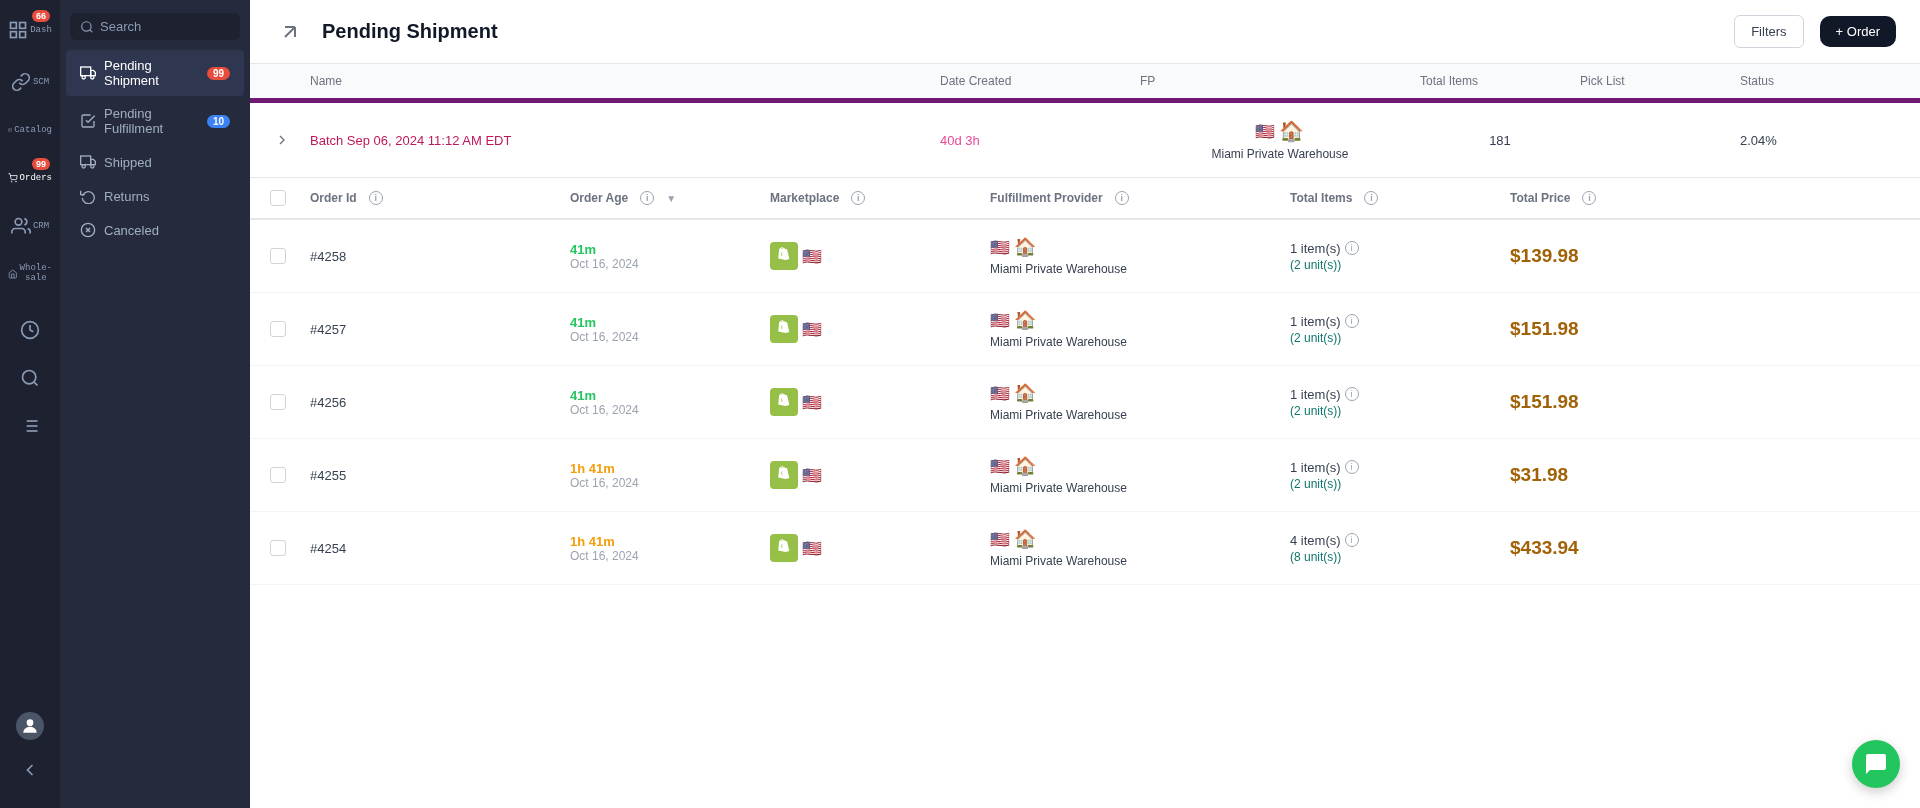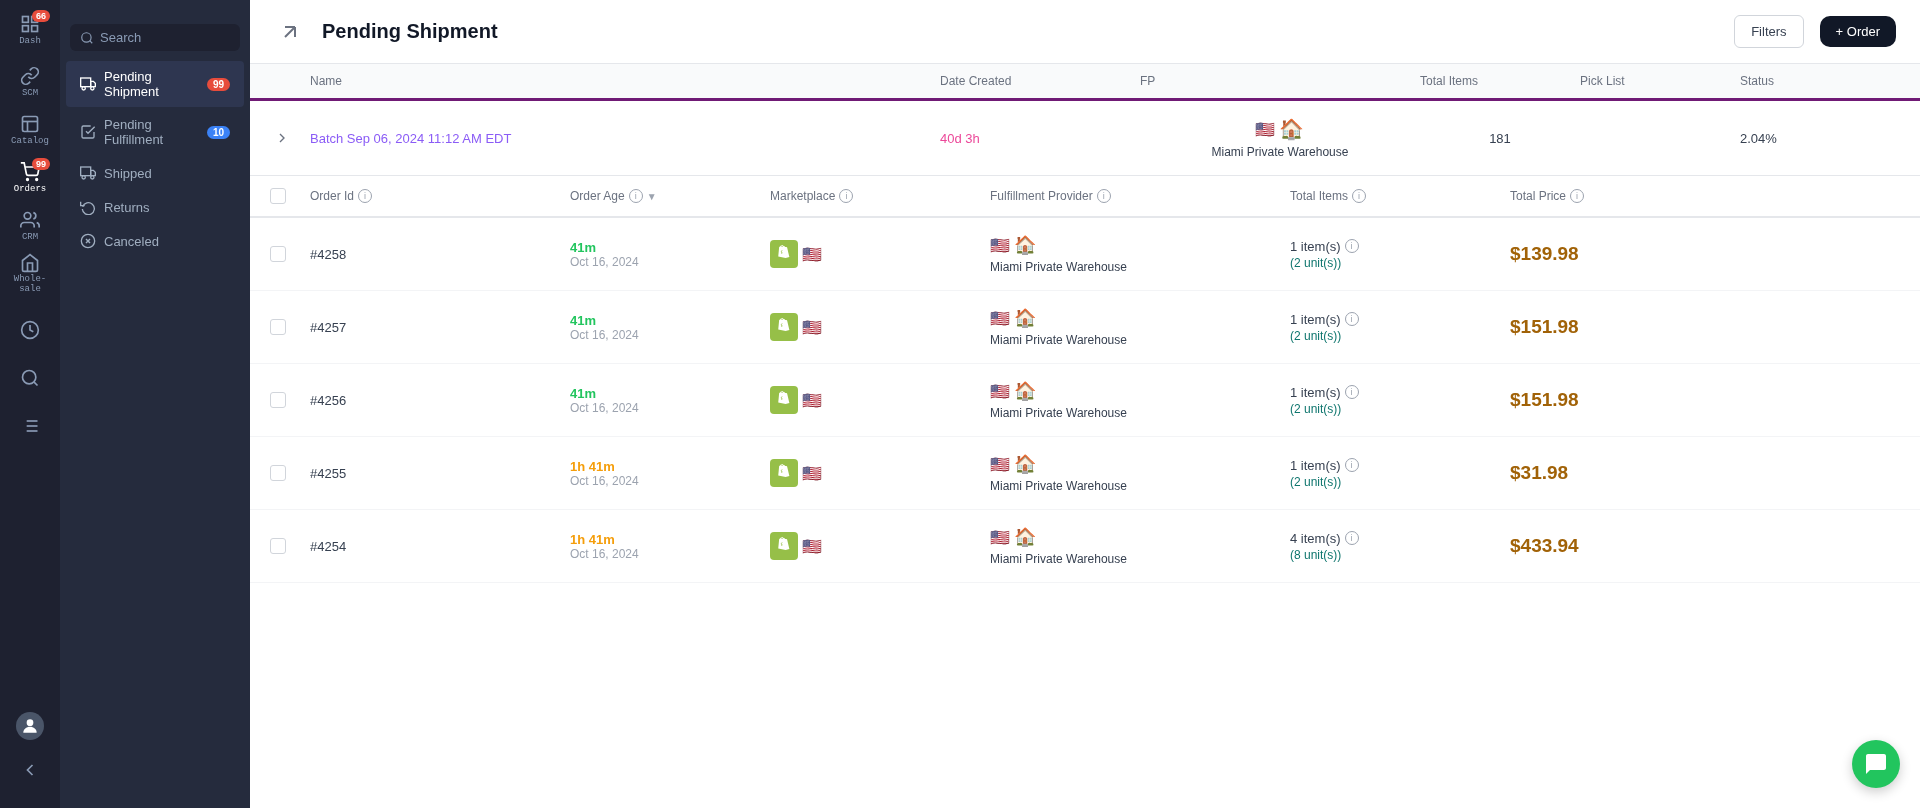--- a/index.html
+++ b/index.html
@@ -15,21 +15,21 @@
       padding: 8px 0;
       gap: 4px;
       position: relative;
       z-index: 10;
     }
     .sidebar-icon-btn {
       width: 44px;
       height: 44px;
       border-radius: 8px;
       display: flex;
-      flex-direction: column;
+      flex-direction: row;
       align-items: center;
       justify-content: center;
       cursor: pointer;
       color: #8a9bb5;
       font-size: 10px;
       gap: 2px;
       position: relative;
       text-decoration: none;
     }
     .sidebar-icon-btn.active { color: #fff; }
@@ -49,21 +49,21 @@
     }
     .sidebar-label { font-size: 9px; color: #8a9bb5; font-family: Liberation Mono, monospace; }
     .sidebar-icon-btn.active .sidebar-label { color: #fff; }
 
     
     .nav-panel {
       width: 190px;
       background: #252b3d;
       display: flex;
       flex-direction: column;
-      padding: 20px 0;
+      padding: 9px 0;
       gap: 2px;
     }
     .nav-search {
       display: flex;
       align-items: center;
       margin: 4px 10px 8px;
       background: #1e2130;
       border-radius: 6px;
       padding: 6px 10px;
       gap: 6px;
@@ -166,42 +166,42 @@
       flex: 1;
       overflow-y: auto;
       padding: 0;
       background: #fff;
     }
     .batch-header-row {
       display: grid;
       grid-template-columns: 40px 1fr 200px 280px 160px 160px 160px;
       align-items: center;
       padding: 10px 20px;
-      border-bottom: 3px solid #701a75;
+      border-bottom: 5px solid #701a75;
       font-size: 12px;
       color: #6b7280;
       background: #f9fafb;
     }
     .batch-row {
       display: grid;
       grid-template-columns: 40px 1fr 200px 280px 160px 160px 160px;
       align-items: center;
       padding: 16px 20px;
       border-bottom: 1px solid #e5e7eb;
     }
     .expand-btn {
       width: 24px;
       height: 24px;
       display: flex;
       align-items: center;
       justify-content: center;
       color: #6b7280;
       cursor: pointer;
     }
-    .batch-name { font-size: 13px; color: #8b5cf6; }
+    .batch-name { font-size: 13px; color: #be185d; }
     .batch-age { font-size: 13px; color: #ec4899; }
     .fp-cell {
       display: flex;
       flex-direction: column;
       align-items: center;
       gap: 4px;
       font-size: 12px;
       color: #374151;
     }
     .fp-icons { display: flex; gap: 4px; align-items: center; }
@@ -214,21 +214,22 @@
       padding: 12px 20px;
       border-bottom: 2px solid #e5e7eb;
       font-size: 12px;
       color: #6b7280;
       font-weight: 500;
       background: #fff;
     }
     .col-header {
       display: flex;
       align-items: center;
-      gap: 4px;
+      gap: 12px;
+      font-weight: bold;
     }
     .info-icon {
       width: 14px;
       height: 14px;
       border-radius: 50%;
       border: 1px solid #9ca3af;
       display: inline-flex;
       align-items: center;
       justify-content: center;
       font-size: 9px;

